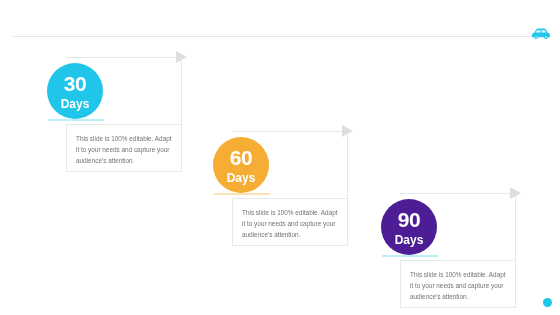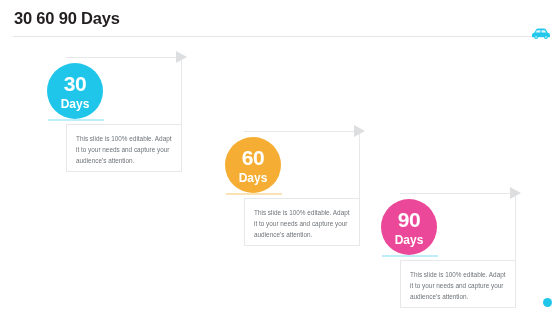--- a/index.html
+++ b/index.html
@@ -127,21 +127,20 @@
     width: 9px;
     height: 9px;
     border-radius: 50%;
     background: #1fc6ea;
   }
 </style>
 </head>
 <body>
 
 <div class="slide-header">
-  <div class="slide-title">30 60 90 Days</div>
   <div class="header-rule"></div>
   <div class="car-icon">
     <svg width="22" height="14" viewBox="0 0 22 14" xmlns="http://www.w3.org/2000/svg">
       <path d="M2 9.2 C2 7.6 3 7.0 4.2 6.8 L6.2 3.6 C6.6 2.8 7.3 2.4 8.2 2.4 L13.8 2.4 C14.7 2.4 15.4 2.8 15.9 3.6 L17.8 6.8 C19.1 7.0 20 7.6 20 9.2 L20 10.4 L2 10.4 Z" fill="#22c8ec"></path>
       <rect x="2" y="10.0" width="18" height="1.2" fill="#22c8ec"></rect>
       <circle cx="6.1" cy="11.0" r="2.0" fill="#22c8ec"></circle>
       <circle cx="15.9" cy="11.0" r="2.0" fill="#22c8ec"></circle>
       <circle cx="6.1" cy="11.0" r="0.8" fill="#ffffff"></circle>
       <circle cx="15.9" cy="11.0" r="0.8" fill="#ffffff"></circle>
       <path d="M7.0 4.2 L10.4 4.2 L10.4 6.6 L5.6 6.6 Z" fill="#ffffff" opacity="0.85"></path>
@@ -160,21 +159,21 @@
   </div>
 
   <div class="badge-underline" style="left:-18px; top:62px; width:56px; background:#bfeefb;"></div>
 
   <div class="badge-circle" style="left:-19px; top:6px; width:56px; height:56px; background:#1fc6ea;">
     <span class="badge-number">30</span>
     <span class="badge-label">Days</span>
   </div>
 </div>
 
-<div class="milestone" style="left:232px; top:131px; width:116px; height:95px;margin-left:12px;">
+<div class="milestone" style="left:232px; top:131px; width:116px; height:95px;">
   <div class="connector-top" style="width:116px;"></div>
   <div class="connector-right" style="left:115px; height:95px;"></div>
   <div class="arrow-head" style="left:110px;"></div>
 
   <div class="text-card" style="left:0px; top:67px; width:116px; height:48px;">
     <div class="card-text">This slide is 100% editable.  Adapt it to your needs and capture your audience's attention.</div>
   </div>
 
   <div class="badge-underline" style="left:-18px; top:62px; width:56px; background:#fbe2b4;"></div>
 
@@ -188,19 +187,19 @@
   <div class="connector-top" style="width:116px;"></div>
   <div class="connector-right" style="left:115px; height:95px;"></div>
   <div class="arrow-head" style="left:110px;"></div>
 
   <div class="text-card" style="left:0px; top:67px; width:116px; height:48px;">
     <div class="card-text">This slide is 100% editable.  Adapt it to your needs and capture your audience's attention.</div>
   </div>
 
   <div class="badge-underline" style="left:-18px; top:62px; width:56px; background:#bfeefb;"></div>
 
-  <div class="badge-circle" style="left:-19px; top:6px; width:56px; height:56px; background:#ec4899;">
+  <div class="badge-circle" style="left:-19px; top:6px; width:56px; height:56px; background:#4c1d95;">
     <span class="badge-number">90</span>
     <span class="badge-label">Days</span>
   </div>
 </div>
 
 <div class="page-dot"></div>
 
 </body></html>

